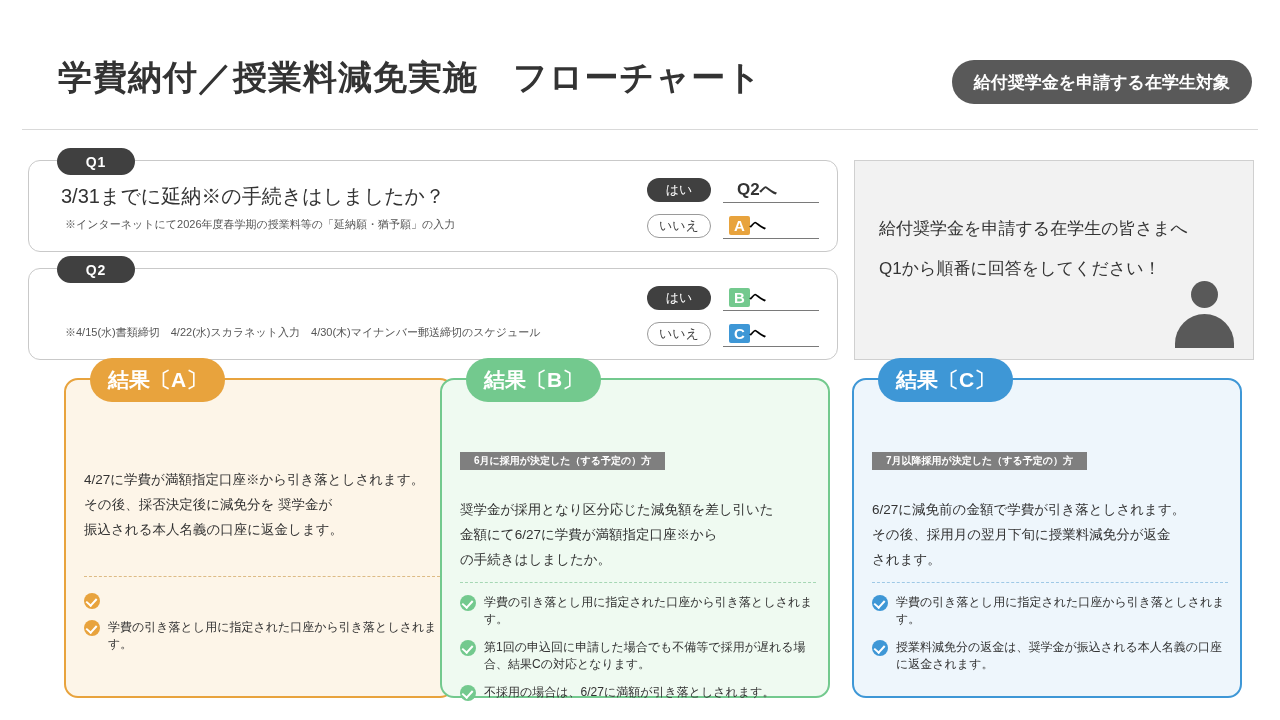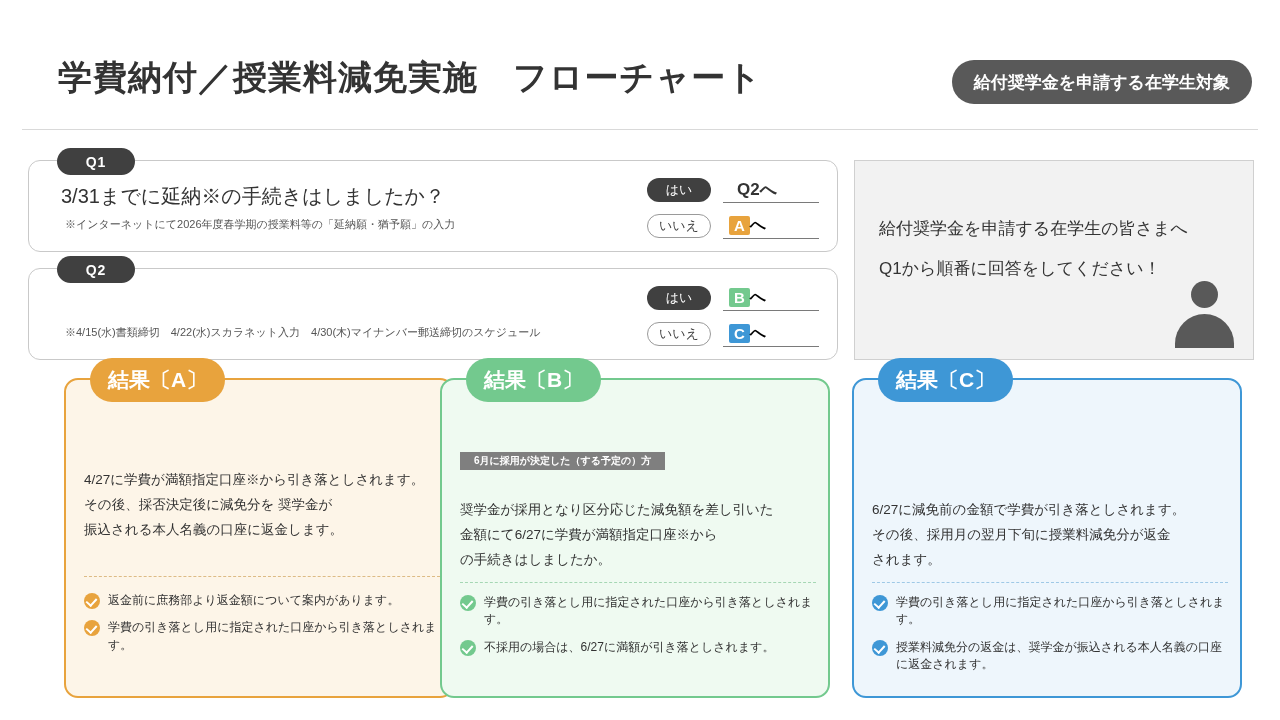--- a/index.html
+++ b/index.html
@@ -345,21 +345,20 @@
 
   <div class="card" id="cardA">
     <div class="card-tag">結果〔A〕</div>
     <div class="card-body" style="white-space: pre-line;">4/27に学費が満額指定口座※から引き落としされます。
 その後、採否決定後に減免分を 奨学金が
 振込される本人名義の口座に返金します。</div>
     <div class="divider"></div>
     <div class="bullets">
       <div class="bullet">
         <span class="check"></span>
-        <span class="bullet-text">返金前に庶務部より返金額について案内があります。</span>
       </div>
       <div class="bullet">
         <span class="check"></span>
         <span class="bullet-text">学費の引き落とし用に指定された口座から引き落としされます。</span>
       </div>
     </div>
   </div>
 
   <div class="card" id="cardB">
     <div class="card-tag">結果〔B〕</div>
@@ -368,27 +367,32 @@
 金額にて6/27に学費が満額指定口座※から
 の手続きはしましたか。</div>
     <div class="divider"></div>
     <div class="bullets">
       <div class="bullet">
         <span class="check"></span>
         <span class="bullet-text">学費の引き落とし用に指定された口座から引き落としされます。</span>
       </div>
       <div class="bullet">
         <span class="check"></span>
+        <span class="bullet-text">第1回の申込回に申請した場合でも不備等で採用が遅れる場合、結果Cの対応となります。</span>
+      </div>
+      <div class="bullet">
+        <span class="check"></span>
         <span class="bullet-text">不採用の場合は、6/27に満額が引き落としされます。</span>
       </div>
     </div>
   </div>
 
   <div class="card" id="cardC">
     <div class="card-tag">結果〔C〕</div>
+    <div class="card-subtag">7月以降採用が決定した（する予定の）方</div>
     <div class="card-body" style="white-space: pre-line;">6/27に減免前の金額で学費が引き落としされます。
 その後、採用月の翌月下旬に授業料減免分が返金
 されます。</div>
     <div class="divider"></div>
     <div class="bullets">
       <div class="bullet">
         <span class="check"></span>
         <span class="bullet-text">学費の引き落とし用に指定された口座から引き落としされます。</span>
       </div>
       <div class="bullet">

